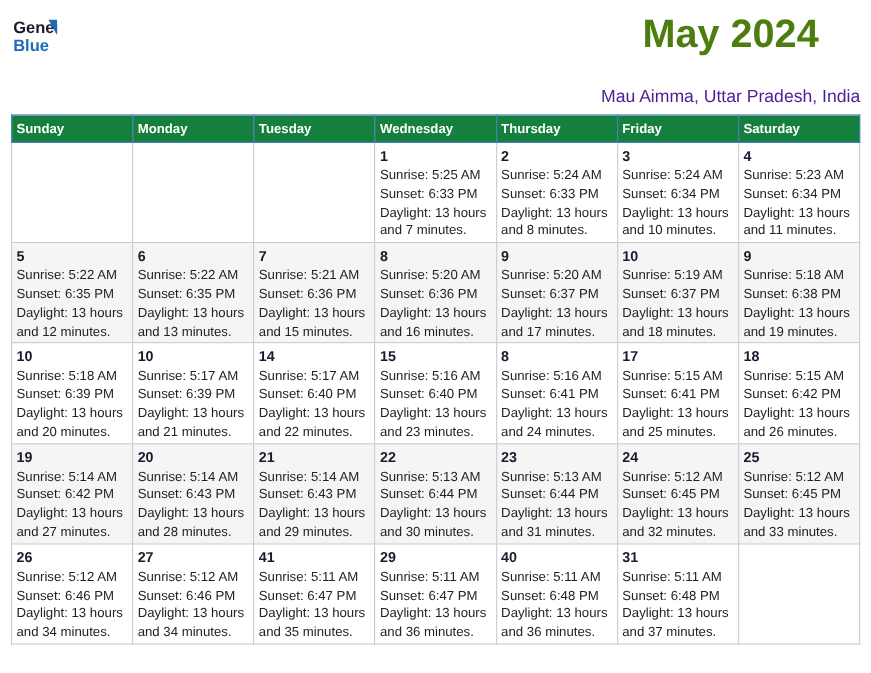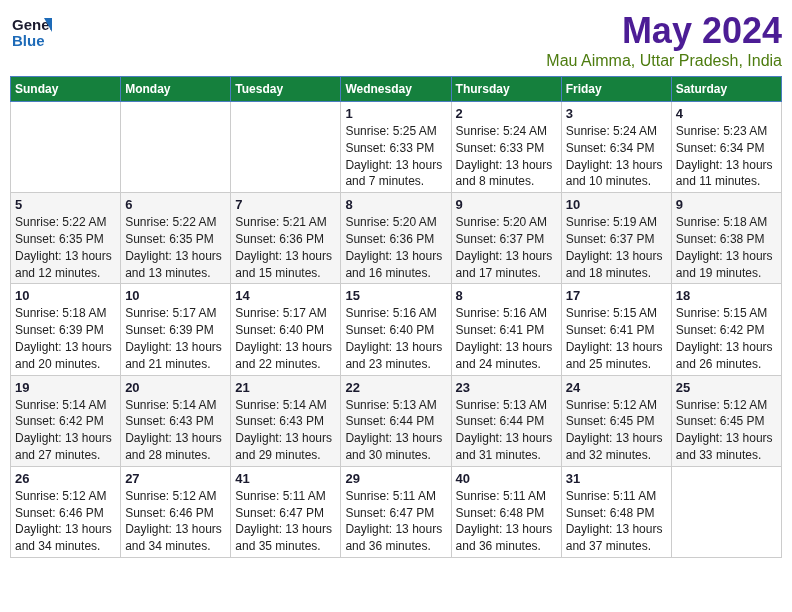--- a/index.html
+++ b/index.html
@@ -10,22 +10,22 @@
       min-height: 612px;
       padding: 10px;
     }
     .header {
       display: flex;
       justify-content: space-between;
       align-items: flex-start;
       margin-bottom: 6px;
     }
     .title-block { text-align: right; }
-    .title-block h1 { font-size: 36px; font-weight: bold; color: #4c1d95; }
-    .title-block .subtitle { font-size: 16px; color: #4d7c0f; }
+    .title-block h1 { font-size: 36px; font-weight: bold; color: #4d7c0f; text-align: center; }
+    .title-block .subtitle { font-size: 16px; color: #4c1d95; margin-top: 28px; }
 
     table {
       width: 100%;
       border-collapse: collapse;
       table-layout: fixed;
     }
     th {
       background: #15803d;
       color: #fff;
       font-size: 12px;

